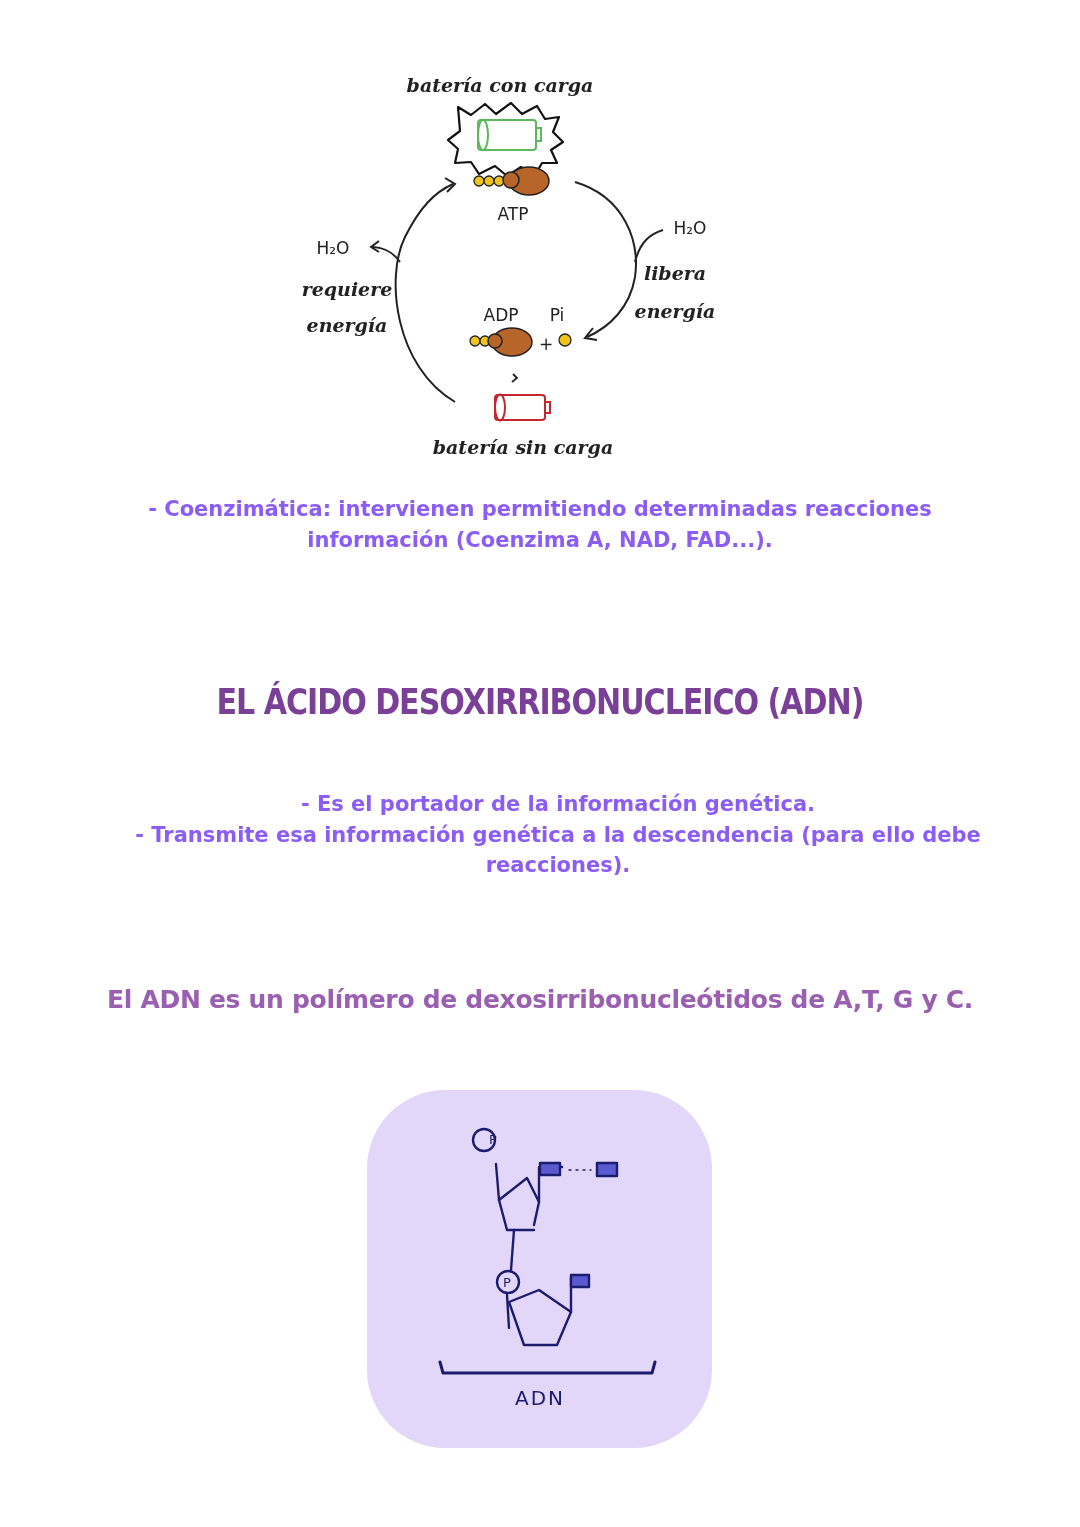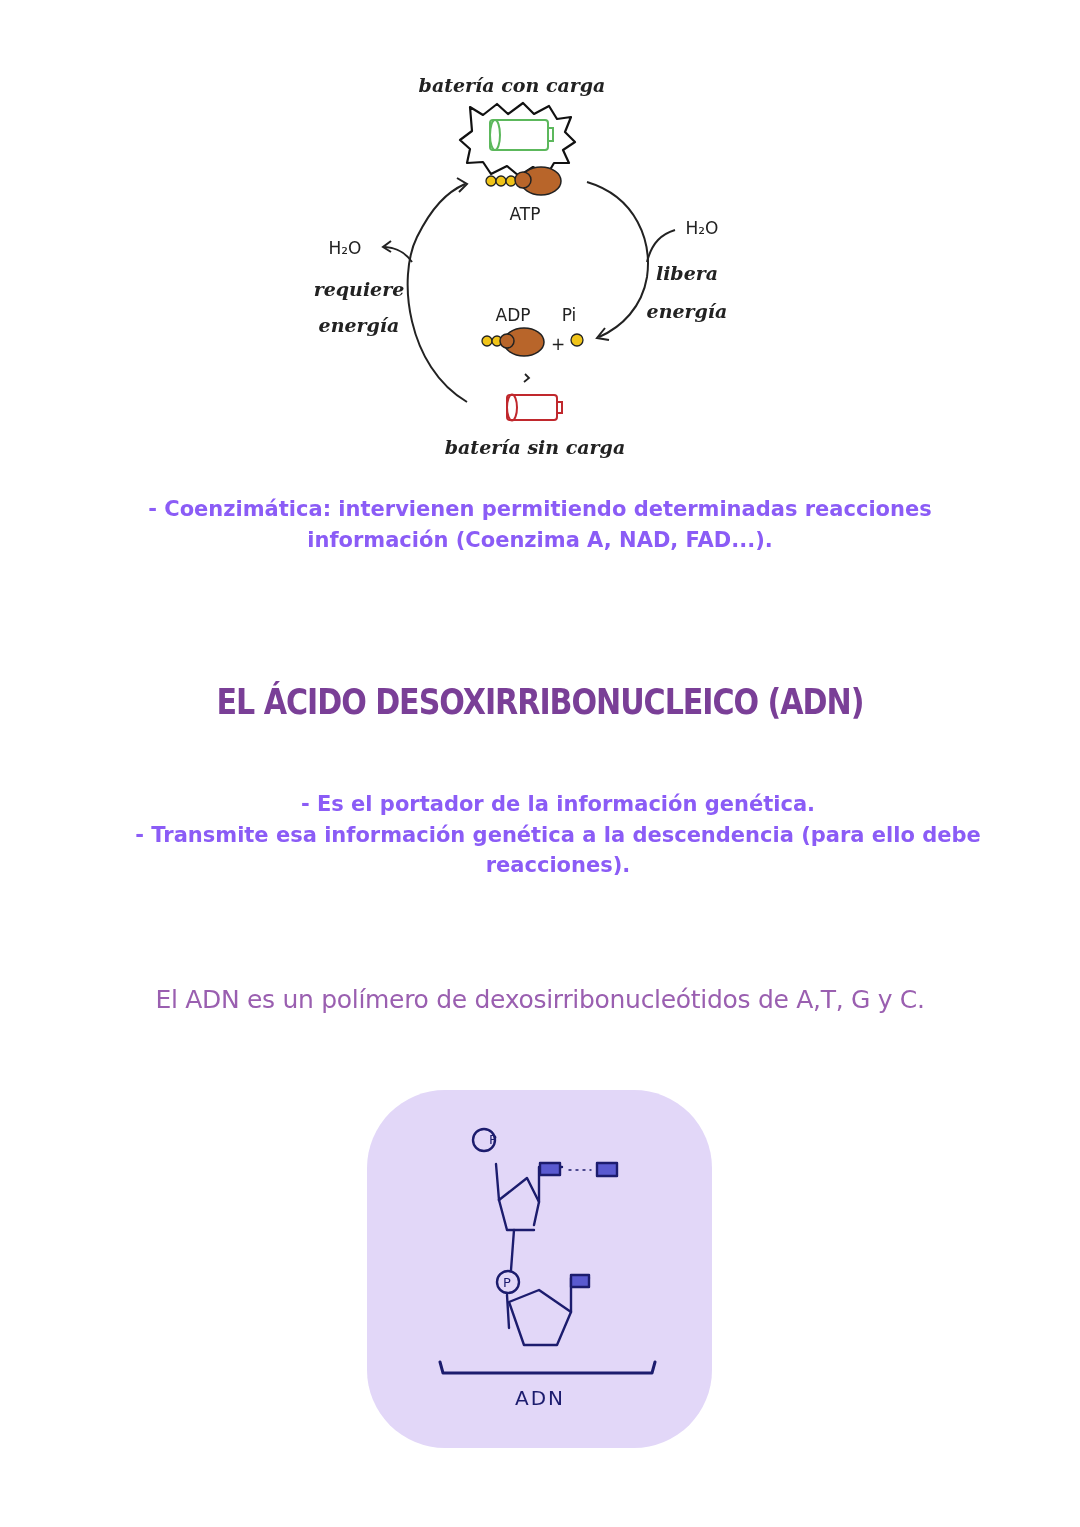--- a/index.html
+++ b/index.html
@@ -10,21 +10,21 @@
     body {
       width: 1080px;
       height: 1527px;
       position: relative;
       overflow: hidden;
       font-family: "DejaVu Sans", sans-serif;
       color: #111111;
     }
     .diagram-atp {
       position: absolute;
-      left: 307px;
+      left: 295px;
       top: 62px;
       width: 440px;
       height: 405px;
     }
     .hand {
       font-family: "DejaVu Serif", serif;
       font-style: italic;
       font-weight: bold;
       font-size: 19px;
       fill: #222222;
@@ -56,21 +56,21 @@
       font-weight: bold;
       font-size: 35px;
       letter-spacing: -1.2px;
       color: #7a3f97;
       transform: scaleX(0.86);
       transform-origin: center;
     }
     .subtitle {
       top: 985px;
       font-family: "DejaVu Sans", sans-serif;
-      font-weight: normal;
+      font-weight: bold;
       font-size: 25px;
       color: #9a5fb0;
       letter-spacing: -0.3px;
     }
     .adn-card {
       position: absolute;
       left: 367px;
       top: 1090px;
       width: 345px;
       height: 358px;

